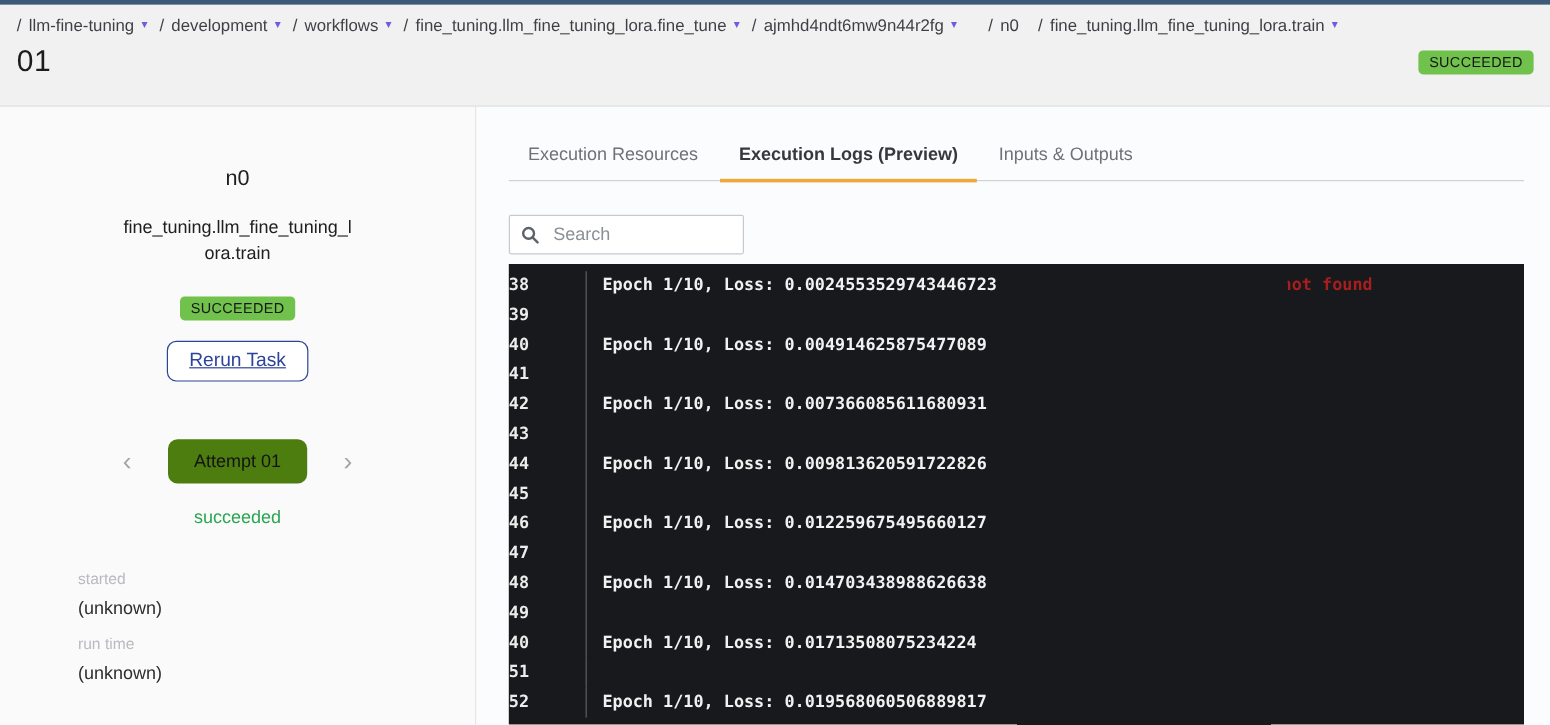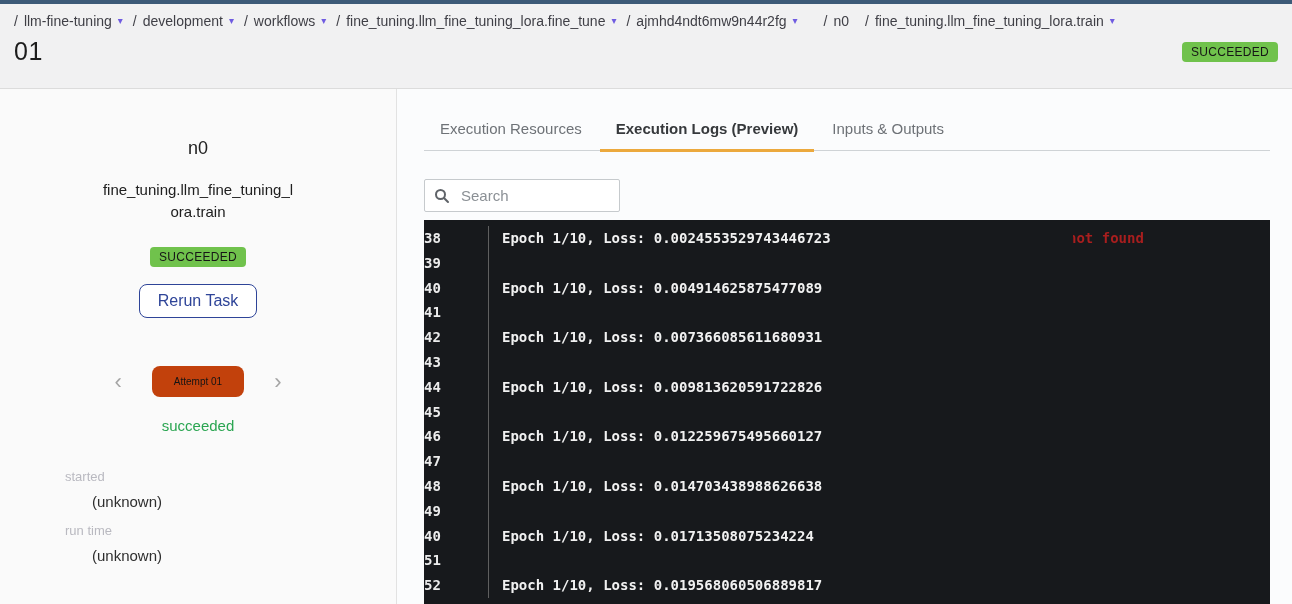--- a/index.html
+++ b/index.html
@@ -23,30 +23,30 @@
   
   .main { display: flex; height: 515px; }
   .left { width: 397px; flex: 0 0 397px; background: #fafafa; border-right: 1px solid #e2e2e2;
           display: flex; flex-direction: column; align-items: center; }
   .node-id { margin-top: 49px; font-size: 18px; color: #202020; }
   .task-name { margin-top: 20px; font-size: 15px; line-height: 22px; color: #202020;
                max-width: 198px; text-align: center; word-break: break-all; }
   .left .badge { margin-top: 24px; }
   .rerun { margin-top: 17px; background: #fff; color: var(--primary_blue, #2e4498);
            border: 1px solid var(--primary_blue, #2e4498); border-radius: 8px; font-size: 16px;
-           font-family: inherit; padding: 7px 18px; cursor: pointer; }
+           font-family: inherit; padding: 7px 18px; cursor: pointer; text-decoration: underline; }
   .attempt-row { margin-top: 48px; display: flex; align-items: center; gap: 26px; }
   .chev { background: none; border: none; color: #a5a5a5; font-size: 22px; line-height: 1;
           cursor: pointer; padding: 0 4px; font-family: inherit; }
-  .attempt-chip { background: #c2410c; border-radius: 8px; padding: 10px 22px; font-size: 10px;
+  .attempt-chip { background: #4d7c0f; border-radius: 8px; padding: 10px 22px; font-size: 15px;
                   color: #141414; cursor: pointer; }
   .attempt-status { margin-top: 20px; font-size: 15px; color: var(--success_green, #2aa551); }
   .meta { align-self: stretch; margin-top: 22px; padding-left: 65px; text-align: left; }
   .meta-label { color: #b9b9c0; font-size: 13px; margin-top: 13px; }
-  .meta-value { color: #2e2e2e; font-size: 15px; margin-top: 9px; margin-left: 27px; }
+  .meta-value { color: #2e2e2e; font-size: 15px; margin-top: 9px; }
 
   
   .right { flex: 1; background: #fbfcfd; position: relative; }
   .tabs { display: flex; margin: 21px 21px 0 27px; width: 846px; border-bottom: 1px solid #cfd3d6; }
   .tab { position: relative; padding: 10px 16px 13px 16px; font-size: 15px; color: #6e7277;
          cursor: pointer; margin-right: 2px; }
   .tab.active { color: #36393c; font-weight: bold; }
   .tab.active::after { content: ""; position: absolute; left: 0; right: 0; bottom: -2px; height: 3px;
                        background: var(--tab_accent, #eca93d); }
   .search { margin: 28px 0 0 27px; width: 196px; height: 33px; background: #fff;

